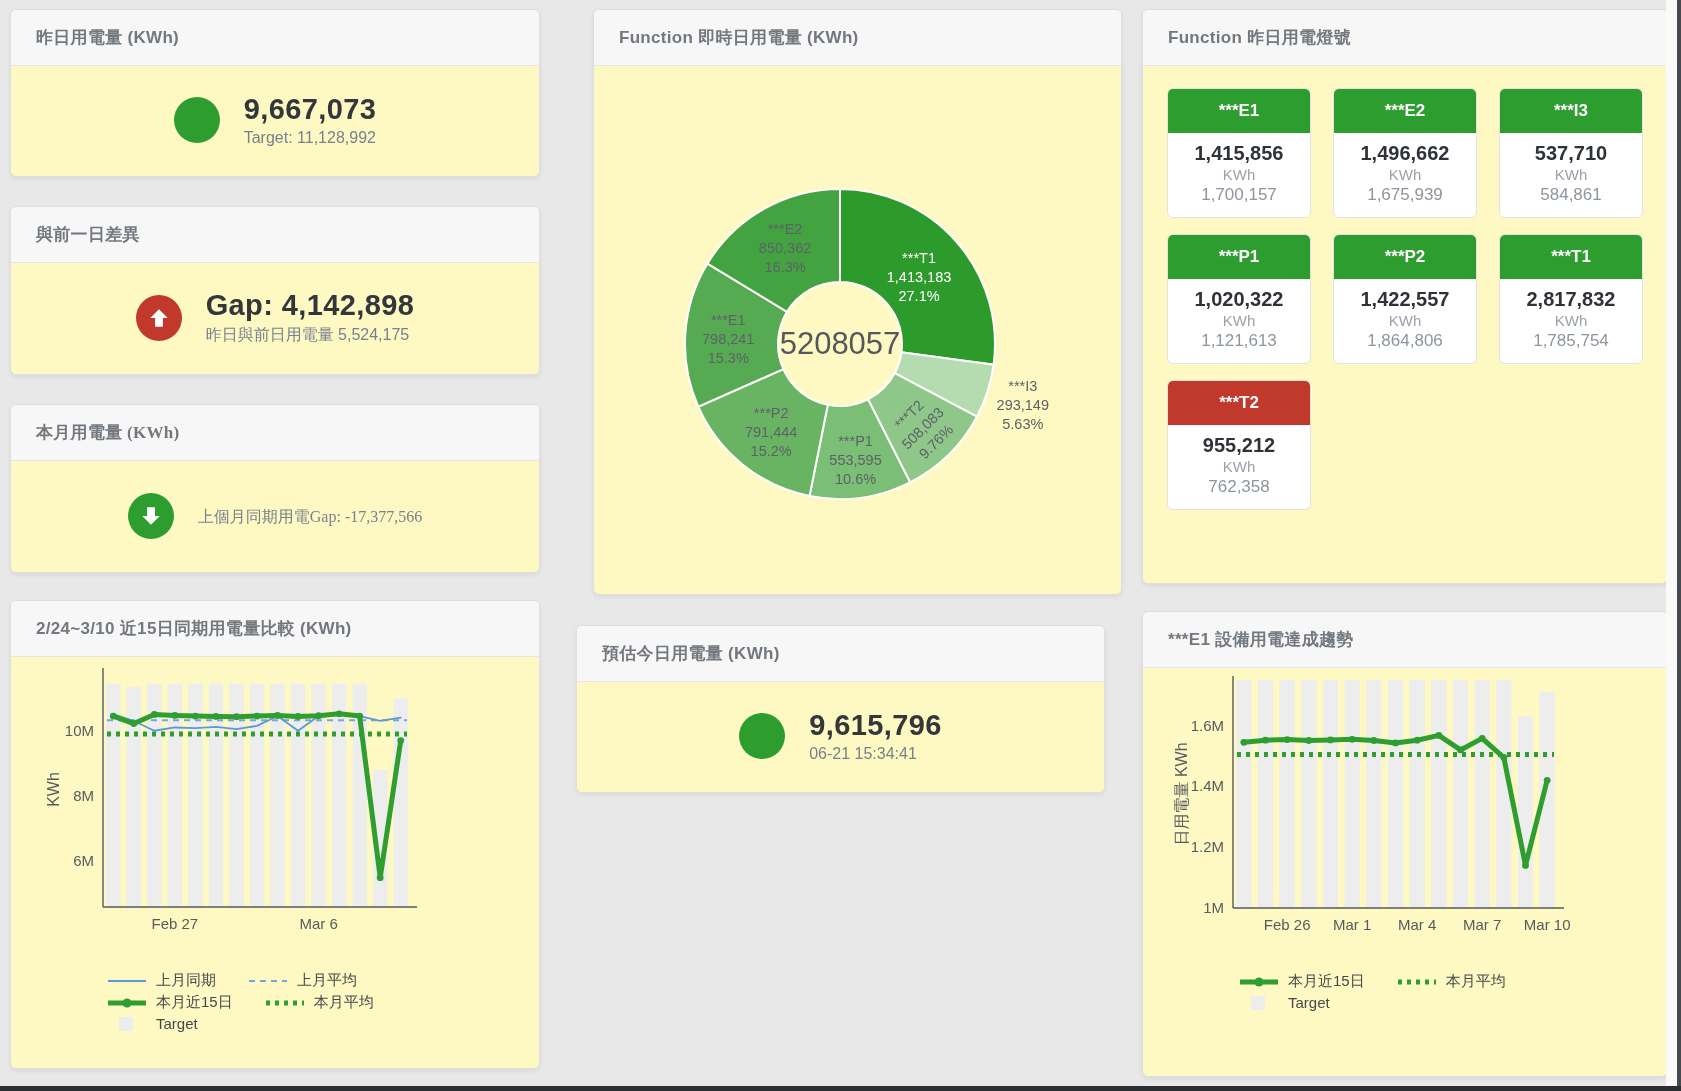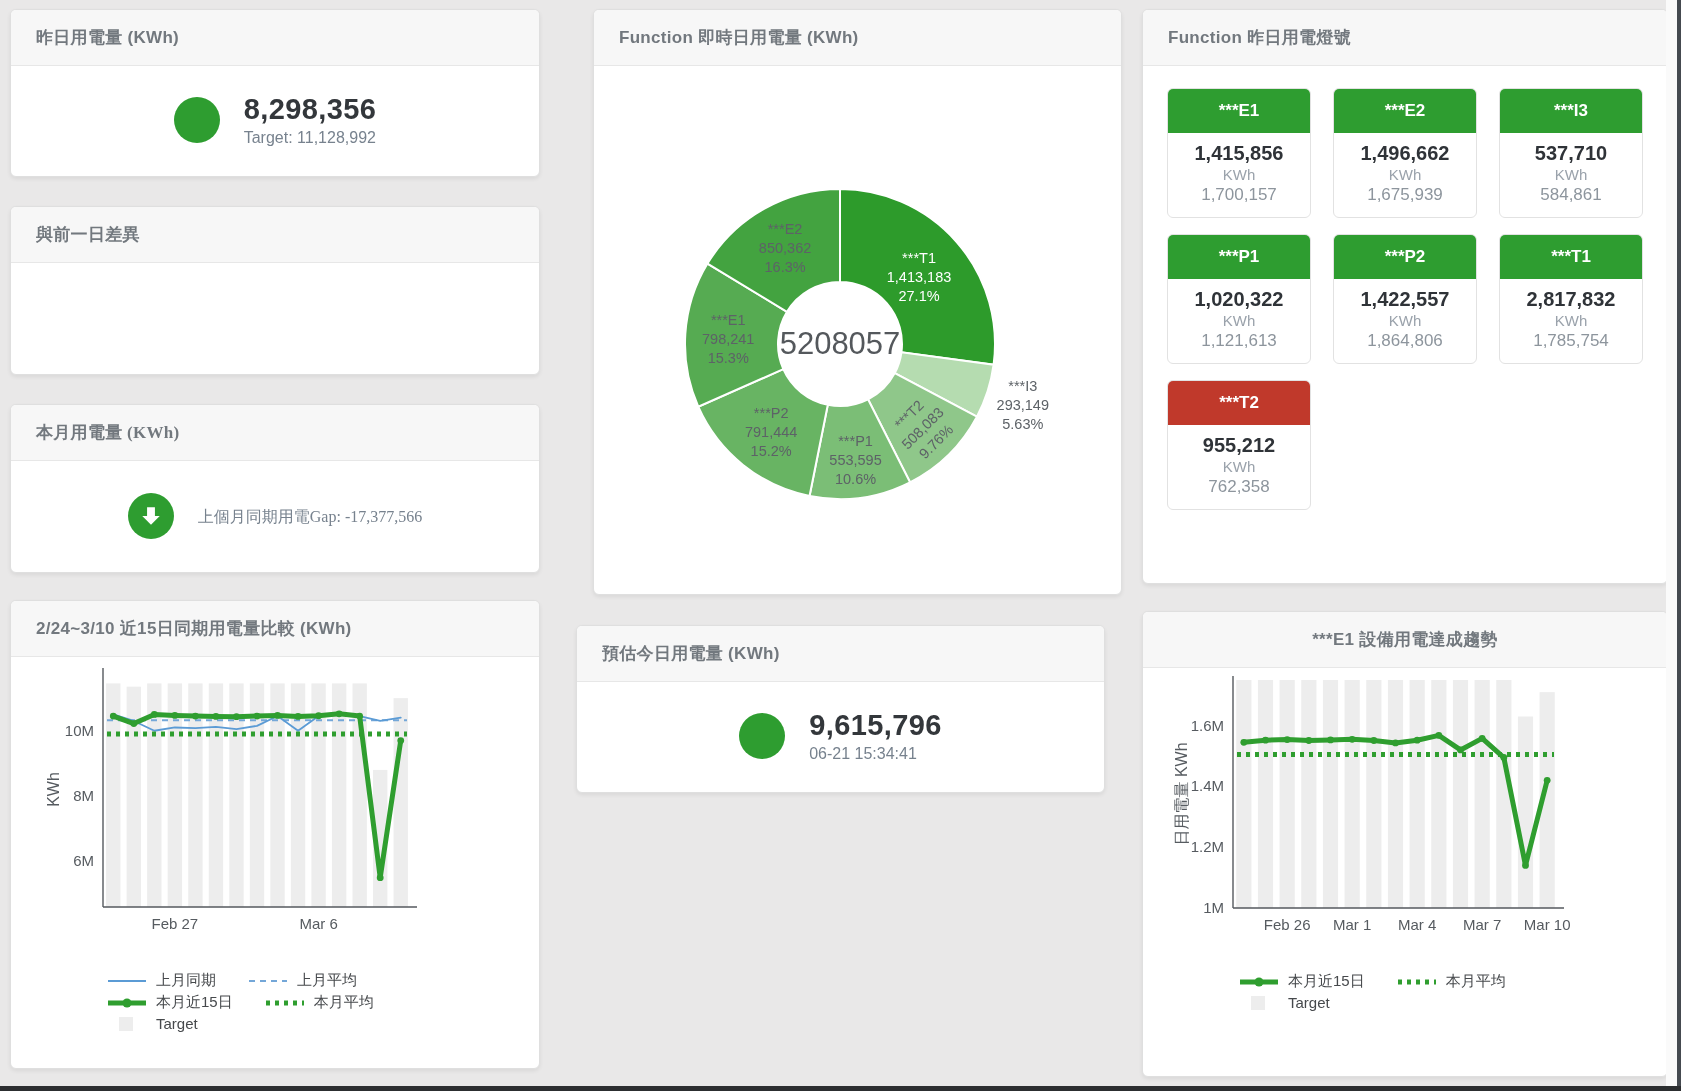--- a/index.html
+++ b/index.html
@@ -1,18 +1,18 @@
 <!DOCTYPE html>
 <html><head>
 <meta charset="utf-8">
 <style>
   html,body{margin:0;padding:0;}
   body{font-family:"Liberation Sans","DejaVu Sans",sans-serif;background:#d8d8d8;}
   #root{position:relative;width:1681px;height:1091px;background:#e9e8e8;overflow:hidden;}
-  .card{position:absolute;background:#ffffff;border:1px solid #dfdfdf;border-radius:6px;
+  .card{position:absolute;background:#fef9c3;border:1px solid #dfdfdf;border-radius:6px;
         box-shadow:0 2px 4px rgba(0,0,0,.07);overflow:hidden;}
   .card-header{background:#f7f7f7;border-bottom:1px solid #e7e7e7;padding:16px 25px;
         font-size:17px;font-weight:bold;color:#72787e;letter-spacing:.3px;}
   .stat-body{height:calc(100% - 58px);display:flex;align-items:center;justify-content:center;gap:24px;}
   .circle{width:46px;height:46px;border-radius:50%;display:flex;align-items:center;justify-content:center;flex:0 0 auto;}
   .circle.green{background:#2e9d30;}
   .circle.red{background:#c0392b;}
   .stat-text{display:flex;flex-direction:column;}
   .big-value{font-size:29px;font-weight:bold;color:#33373b;letter-spacing:.4px;line-height:1.15;}
   .sub{font-size:16px;color:#77828e;margin-top:3px;}
@@ -37,28 +37,39 @@
 </head>
 <body>
 
 <div id="root">
 
   <div class="card" style="left:10px;top:9px;width:528px;height:166px;">
     <div class="card-header">昨日用電量 (KWh)</div>
     <div class="stat-body">
       <div class="circle green"></div>
       <div class="stat-text">
-        <div class="big-value">8,298,356</div>
+        <div class="big-value">9,667,073</div>
         <div class="sub">Target: 11,128,992</div>
       </div>
     </div>
   </div>
 
   <div class="card" style="left:10px;top:206px;width:528px;height:167px;">
     <div class="card-header">與前一日差異</div>
+    <div class="stat-body">
+      <div class="circle red">
+        <svg width="24" height="24" viewBox="0 0 22 22">
+          <path d="M11 3 L19 11 H14.6 V19 H7.4 V11 H3 Z" fill="#ffffff"></path>
+        </svg>
+      </div>
+      <div class="stat-text">
+        <div class="big-value">Gap: 4,142,898</div>
+        <div class="sub">昨日與前日用電量 5,524,175</div>
+      </div>
+    </div>
   </div>
 
   <div class="card" style="left:10px;top:404px;width:528px;height:167px;font-family:Liberation Serif, serif;">
     <div class="card-header">本月用電量 (KWh)</div>
     <div class="stat-body">
       <div class="circle green">
         <svg width="24" height="24" viewBox="0 0 22 22">
           <path d="M11 3 L19 11 H14.6 V19 H7.4 V11 H3 Z" fill="#ffffff" transform="rotate(180 11 11)"></path>
         </svg>
       </div>
@@ -228,21 +239,21 @@
         </div>
         <div class="tile">
           <div class="tile-head red">***T2</div>
           <div class="tile-value">955,212</div>
           <div class="tile-unit">KWh</div>
           <div class="tile-target">762,358</div>
         </div>
       </div>
   </div>
 
-  <div class="card" style="left:1142px;top:611px;width:524px;height:464px;text-align:center;">
+  <div class="card" style="left:1142px;top:611px;width:524px;height:464px;">
     <div class="card-header">***E1 設備用電達成趨勢</div>
     <svg id="trend-svg" width="524" height="290" viewBox="0 0 524 290">
         <rect x="93.25" y="12" width="15.166666666666666" height="228" fill="#ededed"></rect>
         <rect x="114.91666666666667" y="12" width="15.166666666666666" height="228" fill="#ededed"></rect>
         <rect x="136.58333333333331" y="12" width="15.166666666666666" height="228" fill="#ededed"></rect>
         <rect x="158.24999999999997" y="12" width="15.166666666666666" height="228" fill="#ededed"></rect>
         <rect x="179.91666666666666" y="12" width="15.166666666666666" height="228" fill="#ededed"></rect>
         <rect x="201.58333333333334" y="12" width="15.166666666666666" height="228" fill="#ededed"></rect>
         <rect x="223.25" y="12" width="15.166666666666666" height="228" fill="#ededed"></rect>
         <rect x="244.91666666666666" y="12" width="15.166666666666666" height="228" fill="#ededed"></rect>

